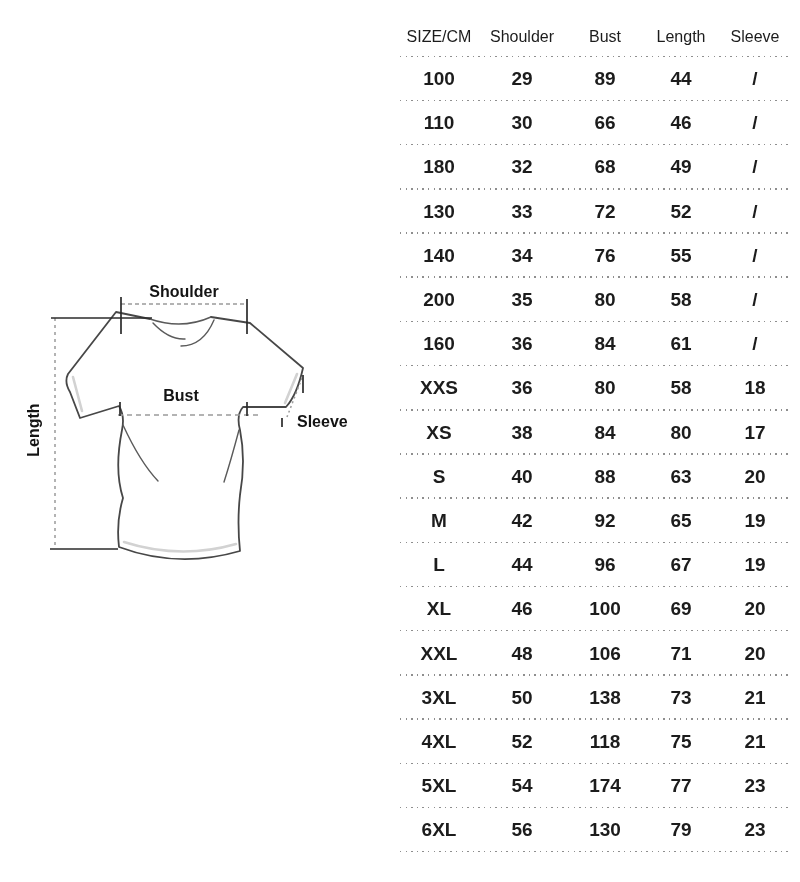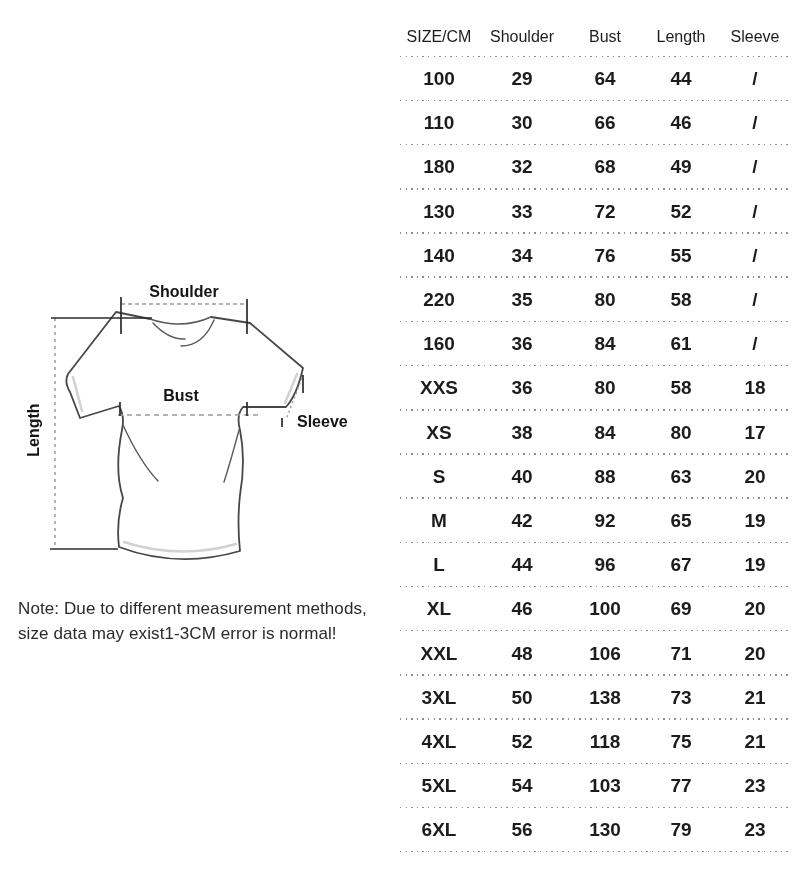--- a/index.html
+++ b/index.html
@@ -72,38 +72,34 @@
       <path class="tick" d="M237,132 V146"></path>
       <text class="dlabel" x="171" y="131" text-anchor="middle">Bust</text>
 
       <path class="mdash" stroke-dasharray="2,3" d="M292,108 L277,147"></path>
       <path class="tick" d="M293,105 V123"></path>
       <path class="tick" d="M272,148 V157"></path>
       <text class="dlabel" x="287" y="157" text-anchor="start">Sleeve</text>
     </svg>
   </div>
 
-  <div class="note">
-    <div>Note: Due to different measurement methods,</div>
-    <div>size data may exist1-3CM error is normal!</div>
-  </div>
 
   <div class="size-table">
     <div class="trow thead">
       <div class="tcell">SIZE/CM</div>
       <div class="tcell">Shoulder</div>
       <div class="tcell">Bust</div>
       <div class="tcell">Length</div>
       <div class="tcell">Sleeve</div>
     </div>
     <div>
   <div class="trow">
     <div class="tcell">100</div>
     <div class="tcell">29</div>
-    <div class="tcell">64</div>
+    <div class="tcell">89</div>
     <div class="tcell">44</div>
     <div class="tcell">/</div>
   </div>
 
   <div class="trow">
     <div class="tcell">110</div>
     <div class="tcell">30</div>
     <div class="tcell">66</div>
     <div class="tcell">46</div>
     <div class="tcell">/</div>
@@ -127,21 +123,21 @@
 
   <div class="trow">
     <div class="tcell">140</div>
     <div class="tcell">34</div>
     <div class="tcell">76</div>
     <div class="tcell">55</div>
     <div class="tcell">/</div>
   </div>
 
   <div class="trow">
-    <div class="tcell">220</div>
+    <div class="tcell">200</div>
     <div class="tcell">35</div>
     <div class="tcell">80</div>
     <div class="tcell">58</div>
     <div class="tcell">/</div>
   </div>
 
   <div class="trow">
     <div class="tcell">160</div>
     <div class="tcell">36</div>
     <div class="tcell">84</div>
@@ -217,21 +213,21 @@
     <div class="tcell">4XL</div>
     <div class="tcell">52</div>
     <div class="tcell">118</div>
     <div class="tcell">75</div>
     <div class="tcell">21</div>
   </div>
 
   <div class="trow">
     <div class="tcell">5XL</div>
     <div class="tcell">54</div>
-    <div class="tcell">103</div>
+    <div class="tcell">174</div>
     <div class="tcell">77</div>
     <div class="tcell">23</div>
   </div>
 
   <div class="trow">
     <div class="tcell">6XL</div>
     <div class="tcell">56</div>
     <div class="tcell">130</div>
     <div class="tcell">79</div>
     <div class="tcell">23</div>

